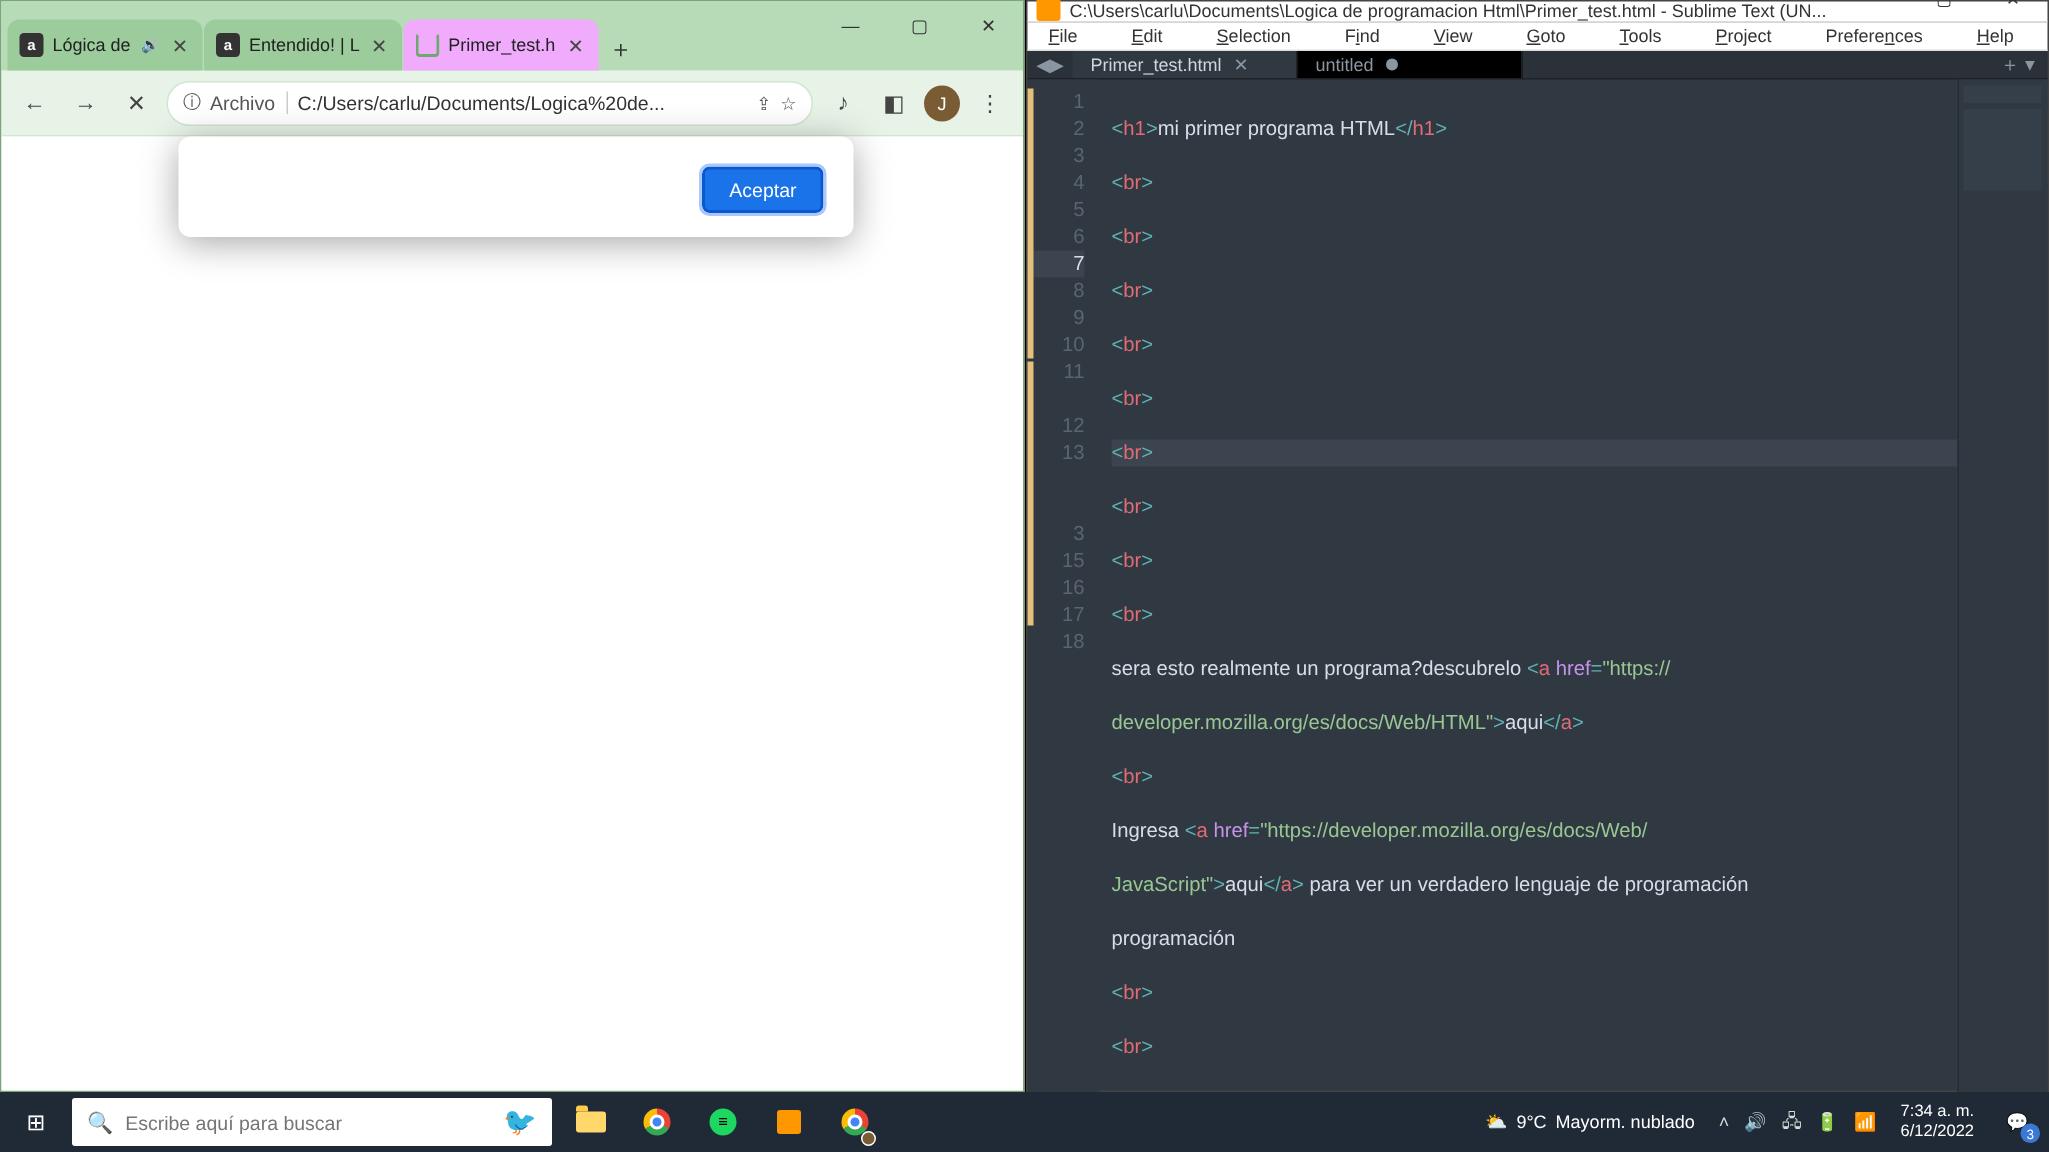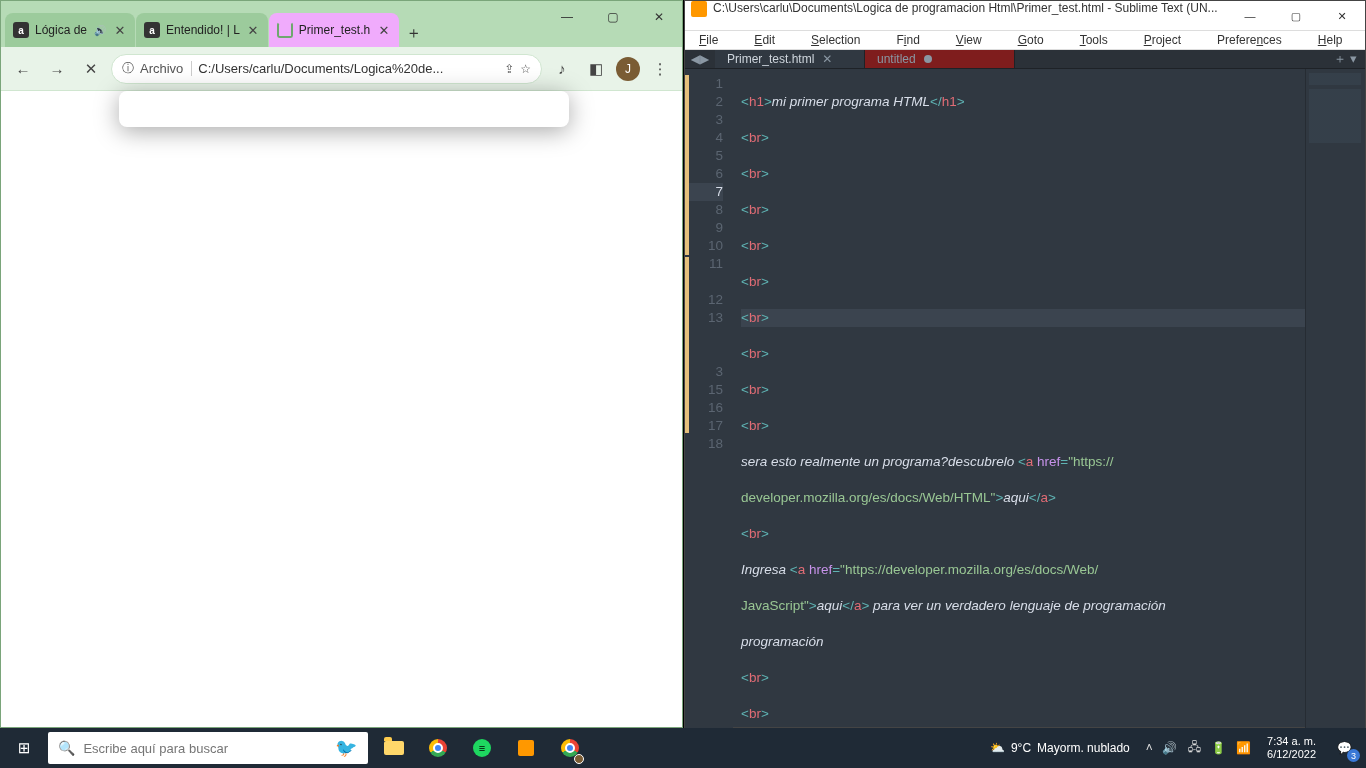--- a/index.html
+++ b/index.html
@@ -61,54 +61,54 @@
     border-radius:5px; padding:6px 16px; font-size:13px;
   }
 
   
   .sublime {
     position:absolute; left:684px; top:0; width:682px; height:728px;
     background:#303841; display:flex; flex-direction:column;
     border:1px solid #444; color:#d8dee9;
   }
   .subl-titlebar {
-    height:30px; background:#fff; display:flex; align-items:flex-start;
+    height:14px; background:#fff; display:flex; align-items:flex-end;
     padding-left:6px; color:#333; font-size:12px; position:relative;
     border-bottom:1px solid #ddd;
   }
   .subl-titlebar .subl-logo { width:16px;height:16px;background:#ff9800;border-radius:2px;margin-right:6px;}
   .subl-titlebar .ttl { flex:1; white-space:nowrap; overflow:hidden; text-overflow:ellipsis; }
   .subl-win-controls { display:flex; height:30px; }
   .subl-win-controls span { width:46px; display:flex; align-items:center; justify-content:center; font-size:11px; color:#333; }
   .subl-menubar {
     height:22px; background:#fff; display:flex; align-items:center;
     padding-left:6px; gap:20px; font-size:12px; color:#333;
     border-bottom:1px solid #ddd;
   }
   .subl-menubar span { padding:2px 8px; }
   .subl-menubar u { text-decoration:underline; }
   .subl-tabbar { height:30px; background:#2b3138; display:flex; align-items:stretch; border-bottom:1px solid #1e2227;}
   .subl-tabbar .nav { width:30px;display:flex;align-items:center;justify-content:center;color:#8a97a3;font-size:12px;gap:2px;}
   .subl-tab { min-width:150px; padding:0 12px; display:flex; align-items:center; font-size:12px; color:#cfd6dd; gap:8px; border-right:1px solid #1e2227;}
   .subl-tab.active { background:#303841; }
-  .subl-tab.inactive { background:#7f1d1d; color:#8a97a3;}
+  .subl-tab.inactive { background:#000000; color:#8a97a3;}
   .subl-tab .x { color:#8a97a3; font-size:12px;}
   .subl-tab .dot { width:8px;height:8px;border-radius:50%;background:#8a97a3;}
   .subl-tab-spacer{flex:1;}
   .subl-tab-new{width:40px;display:flex;align-items:center;justify-content:center;color:#8a97a3;font-size:13px;}
   .subl-editor { flex:1; display:flex; font-family:"Consolas","Courier New",monospace; font-size:13.5px; position:relative; }
   .gutter { width:48px; background:#303841; color:#5b6571; text-align:right; padding:6px 10px 0 0; line-height:18px; user-select:none;}
   .gutter div.hl { color:#d8dee9; background:#3b444f;}
   .codearea { flex:1; padding:6px 0 0 8px; line-height:18px; white-space:pre; color:#d8dee9; position:relative;}
   .codeline.hl { background:#3b444f; }
   .minimap { width:60px; background:#303841; border-left:1px solid #262c33; position:relative;}
   .minimap-preview { position:absolute; top:4px; right:4px; width:52px; height:70px; background:linear-gradient(#3a4753 0 12px,#303841 12px 16px,#3a4753 16px 60px); opacity:0.5;}
   .tok-tag { color:#e06c75; }
   .tok-br  { color:#e06c75; }
-  .tok-txt { color:#d8dee9;font-style:italic; }
+  .tok-txt { color:#d8dee9; }
   .tok-attr{ color:#c792ea; }
   .tok-str { color:#99c794; }
   .tok-punc{ color:#5fb3b3; }
   .fold-marker{position:absolute;left:0;top:0;width:6px;height:100%;}
   .fold-marker .m{position:absolute;left:0;width:4px;background:#e5c07b;}
 
   
   .taskbar {
     position:absolute; left:0; bottom:0; width:1366px; height:40px;
     background:#1f2a36; display:flex; align-items:center; color:#fff;
@@ -176,20 +176,23 @@
       <span class="lock">⇪</span>
       <span class="lock">☆</span>
     </div>
     <span class="tb-ico">♪</span>
     <span class="tb-ico">◧</span>
     <span class="chrome-avatar">J</span>
     <span class="tb-ico">⋮</span>
   </div>
   <div class="chrome-page">
     <div class="dialog">
+      <div class="dialog-actions">
+        <button class="dialog-btn">Aceptar</button>
+      </div>
     </div>
   </div>
 </div>
 
 <div class="sublime">
   <div class="subl-titlebar">
     <span class="subl-logo"></span>
     <span class="ttl">C:\Users\carlu\Documents\Logica de programacion Html\Primer_test.html - Sublime Text (UN...</span>
     <div class="subl-win-controls">
       <span>—</span>

